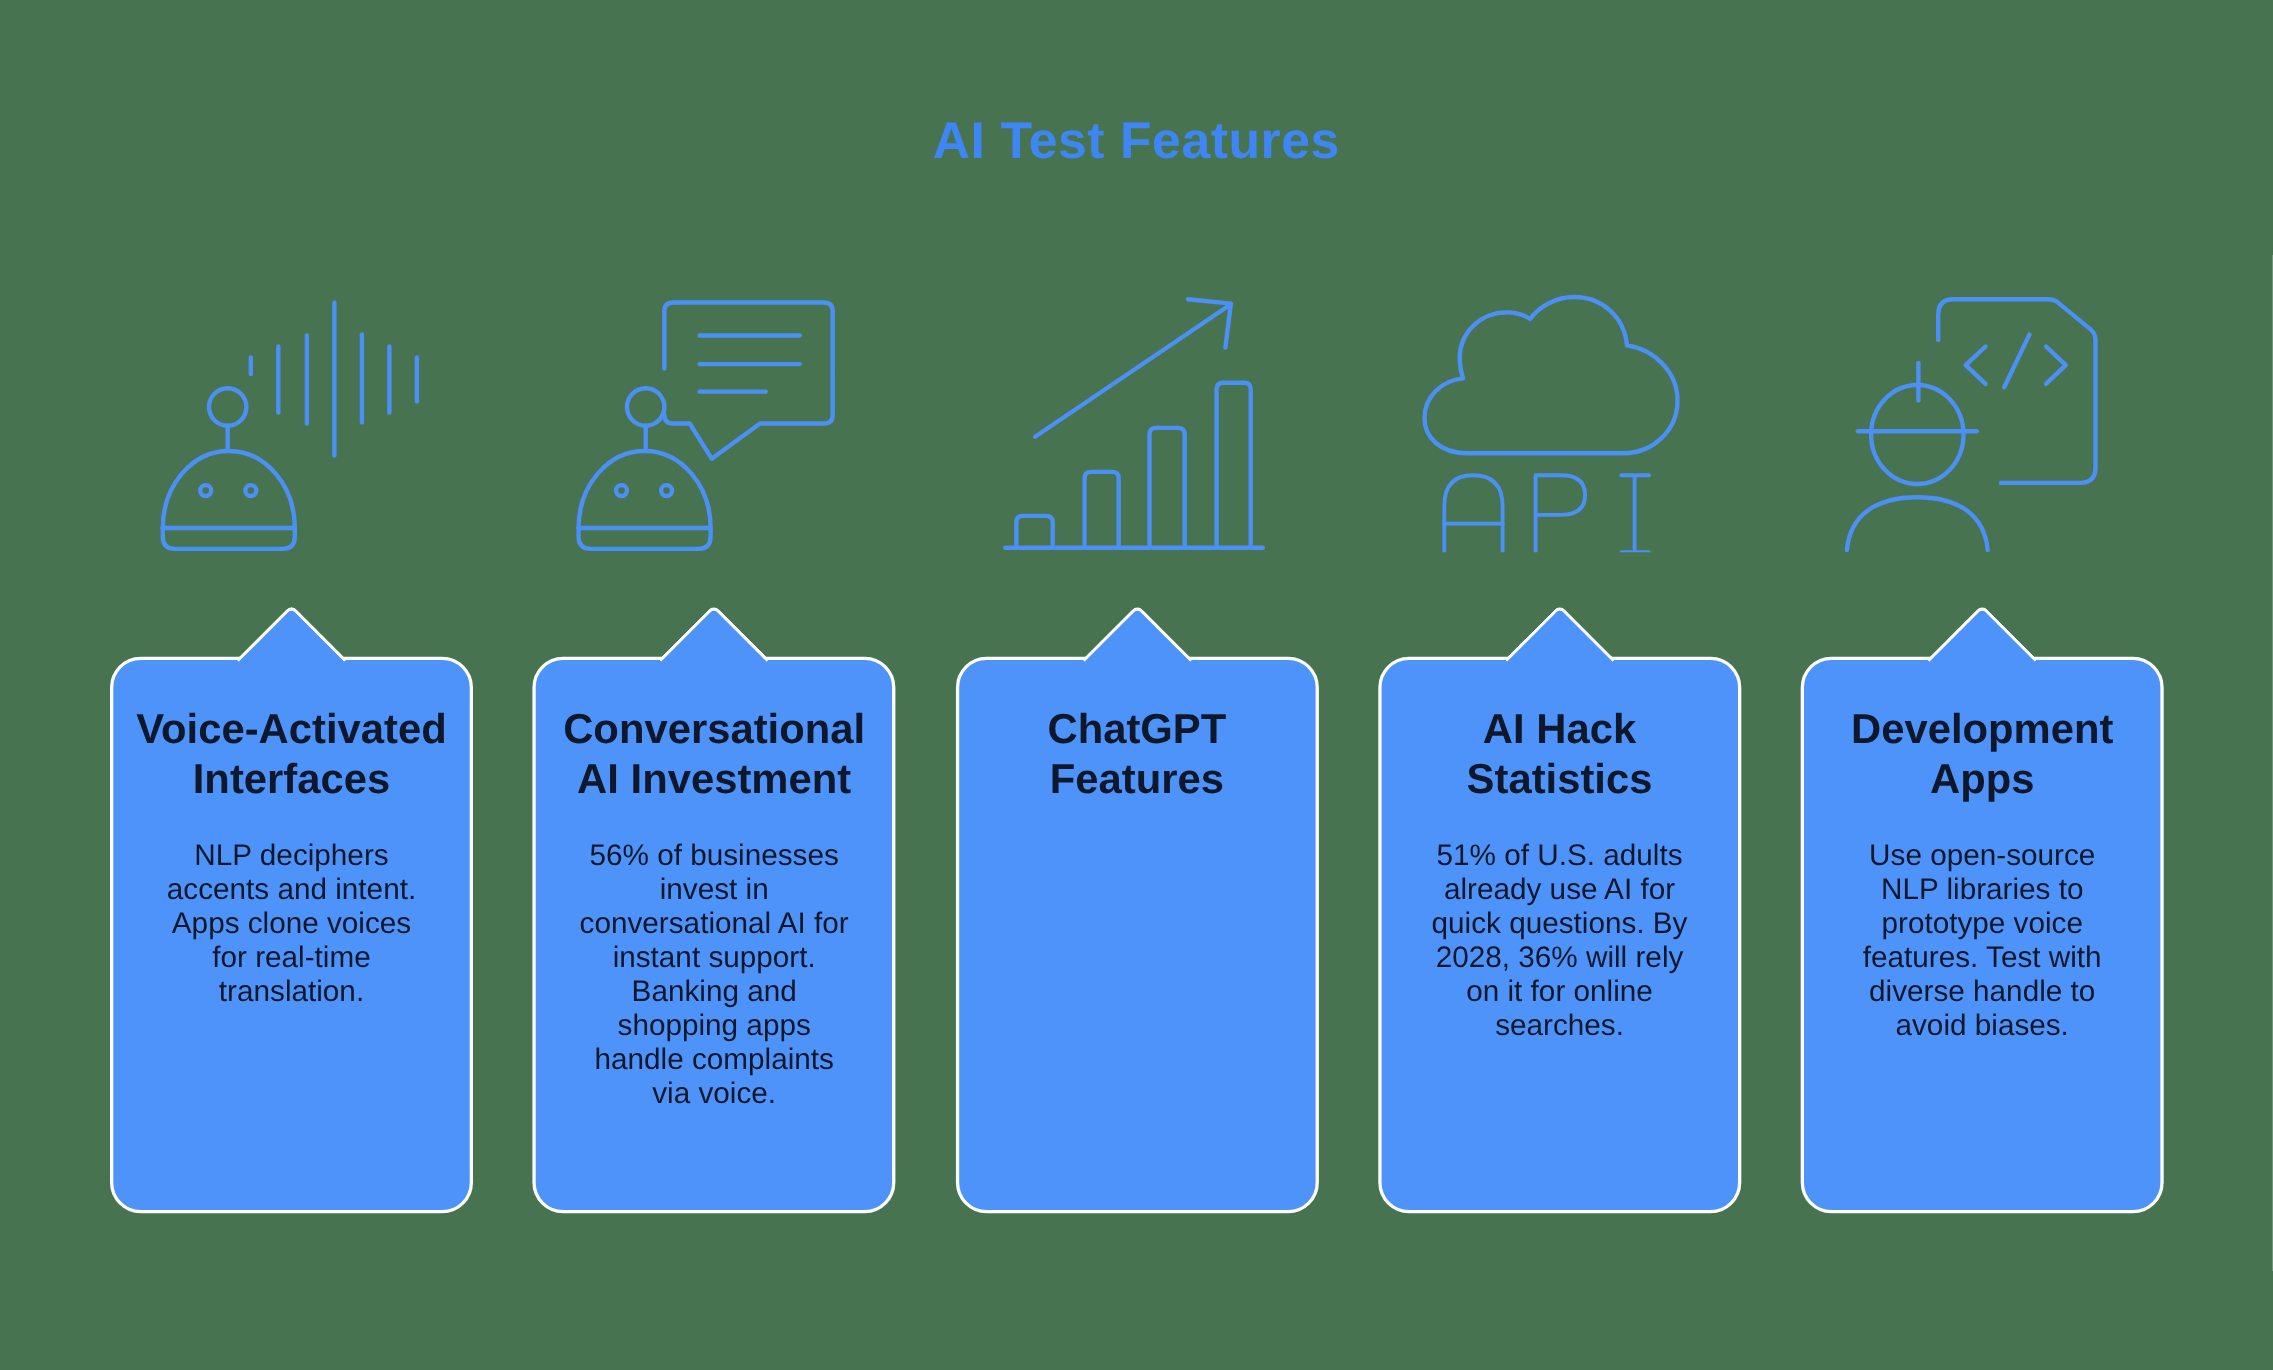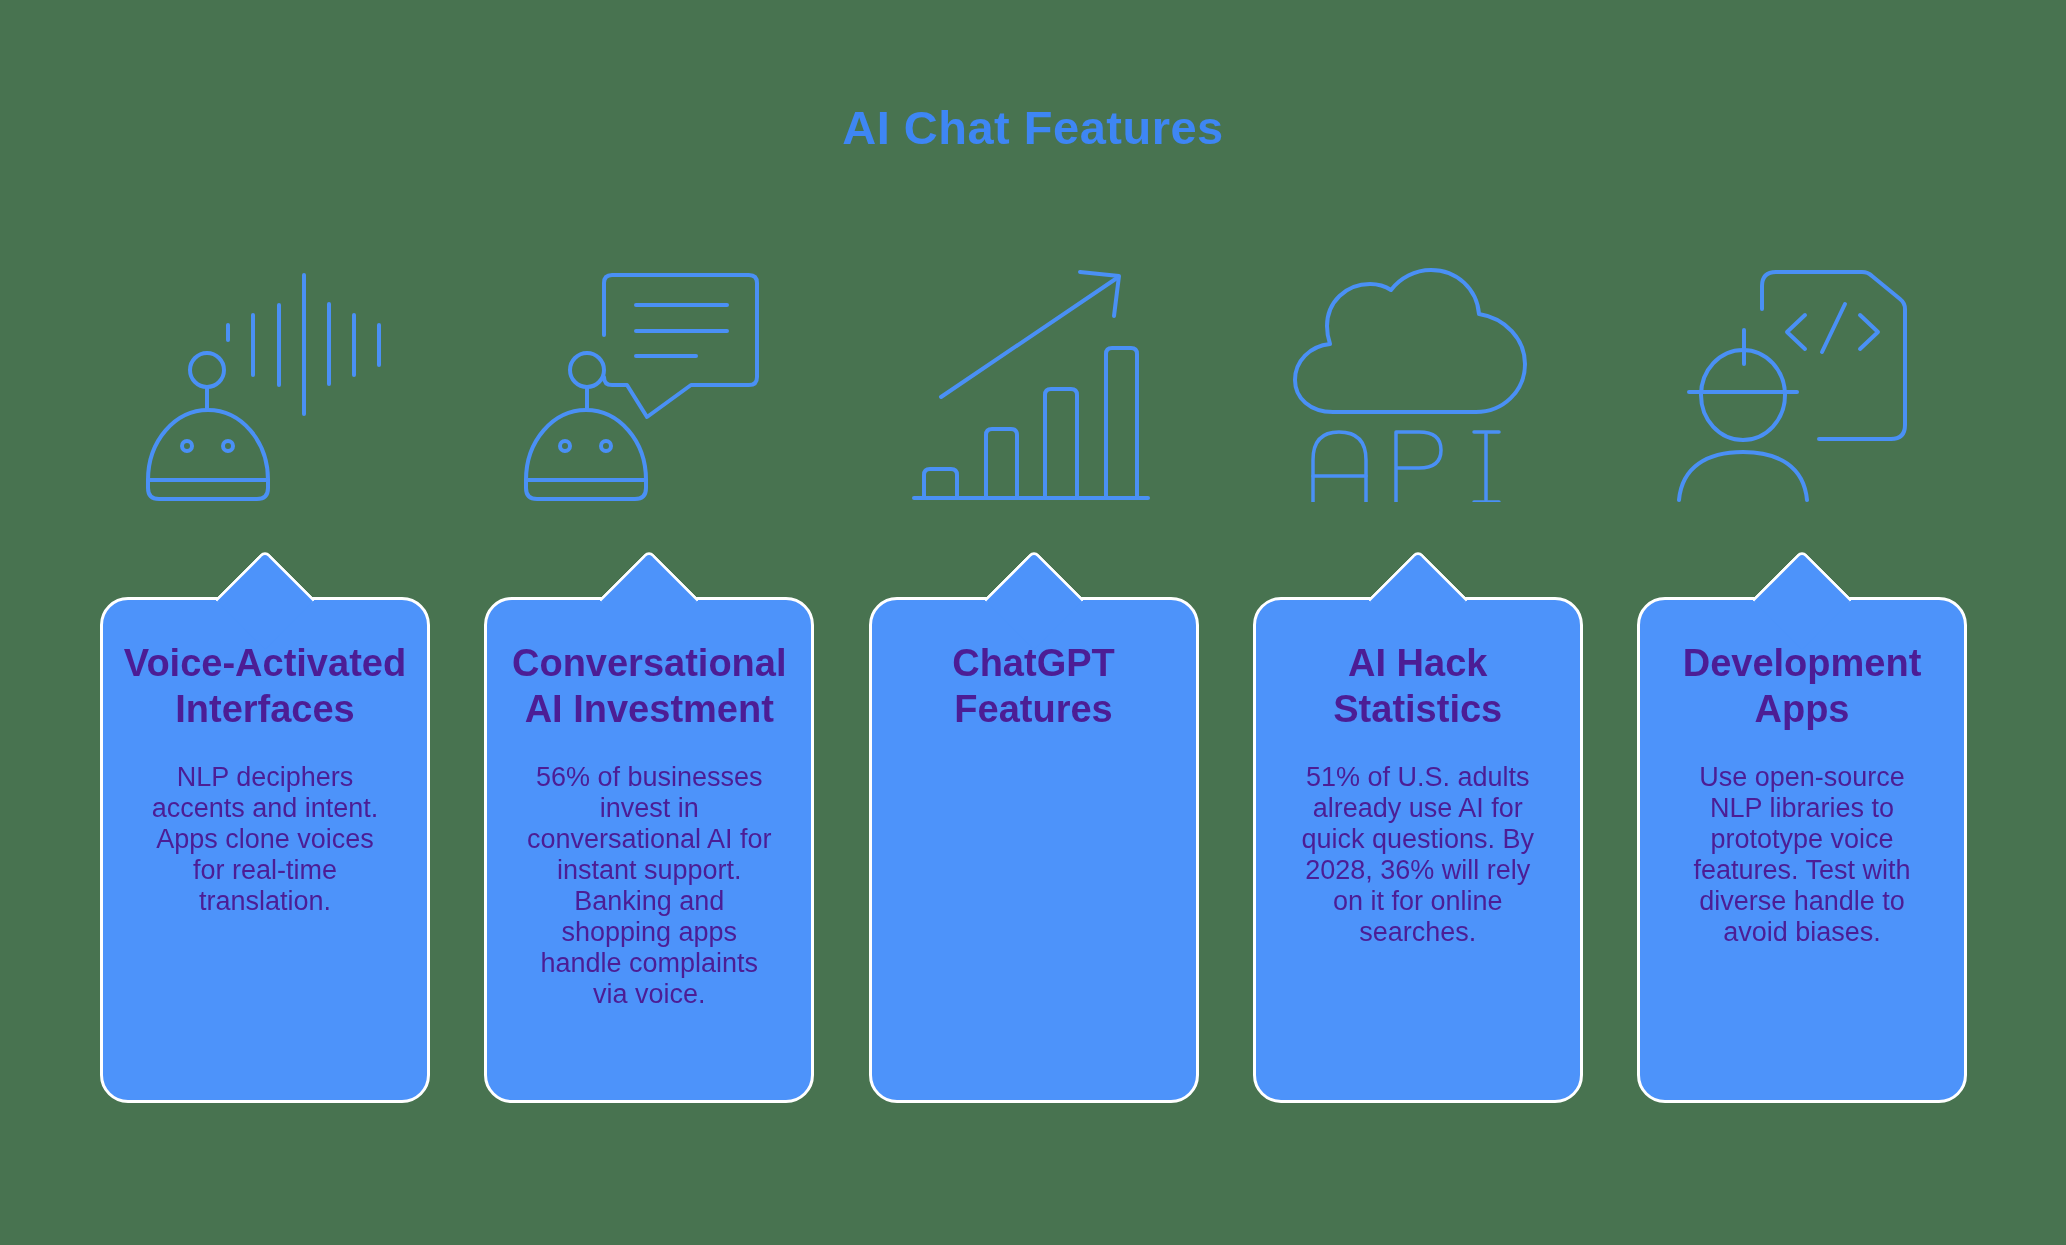--- a/index.html
+++ b/index.html
@@ -31,21 +31,21 @@
     position:absolute;top:597px;left:100px;right:99px;
     display:flex;justify-content:space-between;
   }
   .card{
     position:relative;
     width:330px;height:506px;
     box-sizing:border-box;
     background:#4D93FA;
     border:3px solid #FFFFFF;
     border-radius:28px;
-    color:#4c1d95;
+    color:#0f172a;
     text-align:center;
     padding:40px 34px 0;
   }
   .pointer{
     position:absolute;
     top:-36px;left:50%;
     width:68px;height:68px;
     background:#4D93FA;
     transform:translateX(-50%) rotate(45deg);
     border-top:3px solid #FFFFFF;
@@ -63,21 +63,21 @@
     margin:30px 0 0;
     font-size:27px;font-weight:400;
     line-height:31px;
   }
 </style>
 </head>
 <body>
 
 <div class="canvas">
 
-  <h1 class="main-title">AI Chat Features</h1>
+  <h1 class="main-title">AI Test Features</h1>
 
   <div class="icons-row">
 
     <div class="icon-slot">
       <svg class="icon" viewBox="0 0 260 240" width="260" height="240" fill="none" stroke="currentColor" stroke-width="4" stroke-linecap="round" stroke-linejoin="round">
         <circle cx="72" cy="108" r="17"></circle>
         <line x1="72" y1="125" x2="72" y2="148"></line>
         <path d="M13 218 C13 179 40 148 73 148 C106 148 133 179 133 218"></path>
         <line x1="13" y1="218" x2="133" y2="218"></line>
         <path d="M13 218 L13 226 Q13 237 24 237 L122 237 Q133 237 133 226 L133 218"></path>

